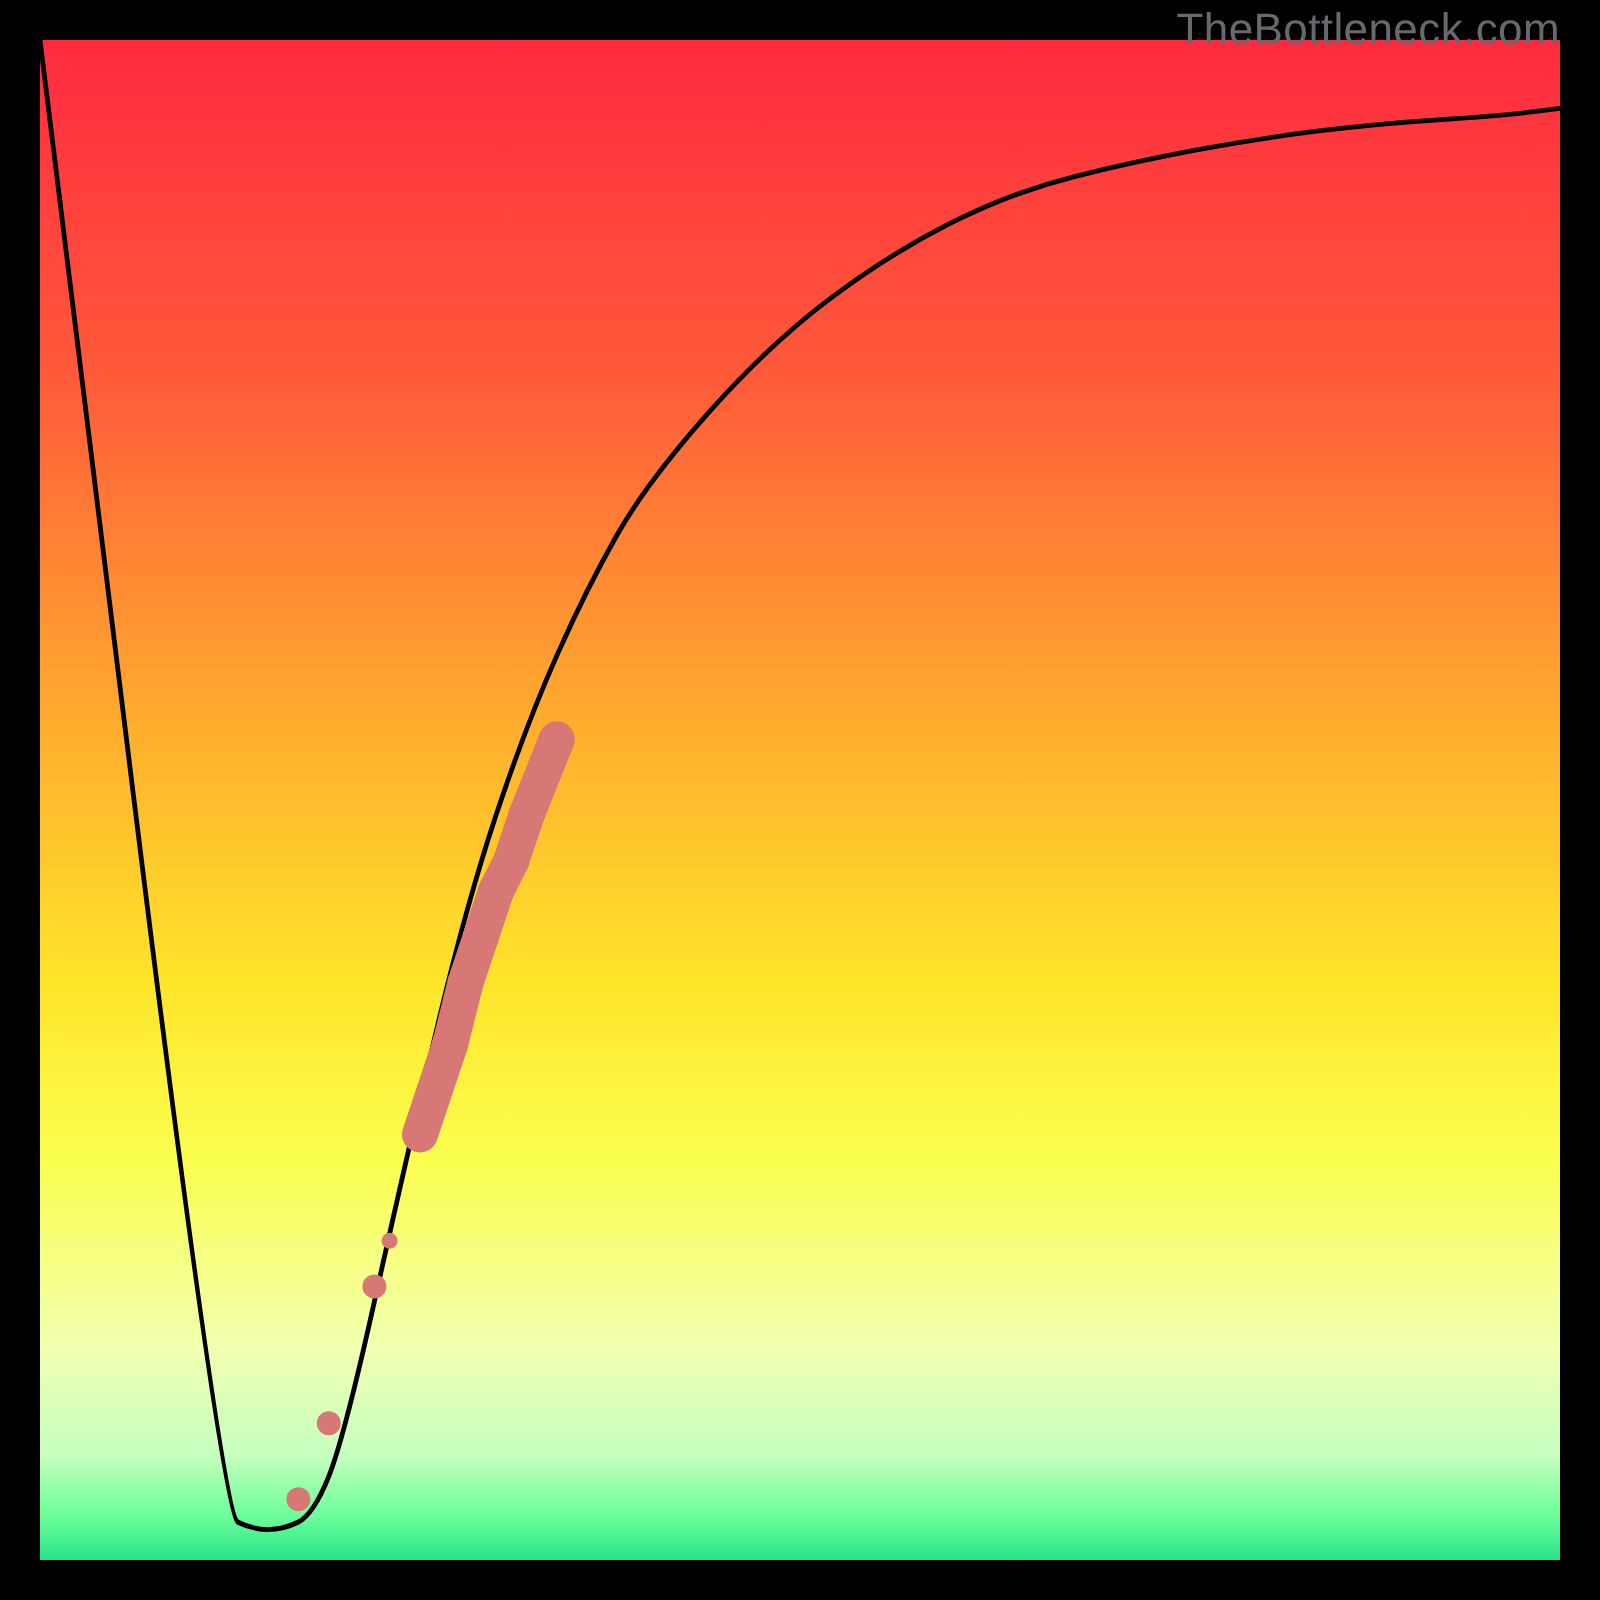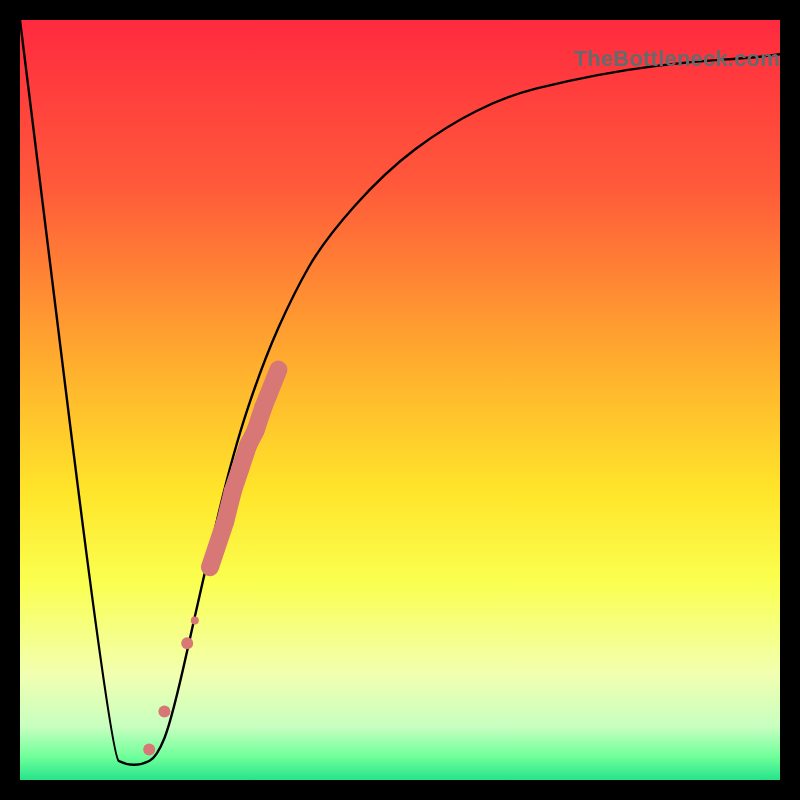--- a/index.html
+++ b/index.html
@@ -17,25 +17,24 @@
     width: 760px;
     height: 760px;
     background: #000;
   }
   .watermark {
     position: absolute;
     top: 2px;
     right: 20px;
     font-family: Arial, Helvetica, sans-serif;
     font-size: 22px;
-    font-weight: 700;
+    font-weight: 400;
     color: #666a6c;
     letter-spacing: 0.2px;
     z-index: 5;
-    margin-top: 44px;
   }
   svg {
     position: absolute;
     left: 20px;
     top: 20px;
     width: 760px;
     height: 760px;
   }
 </style>
 </head>

